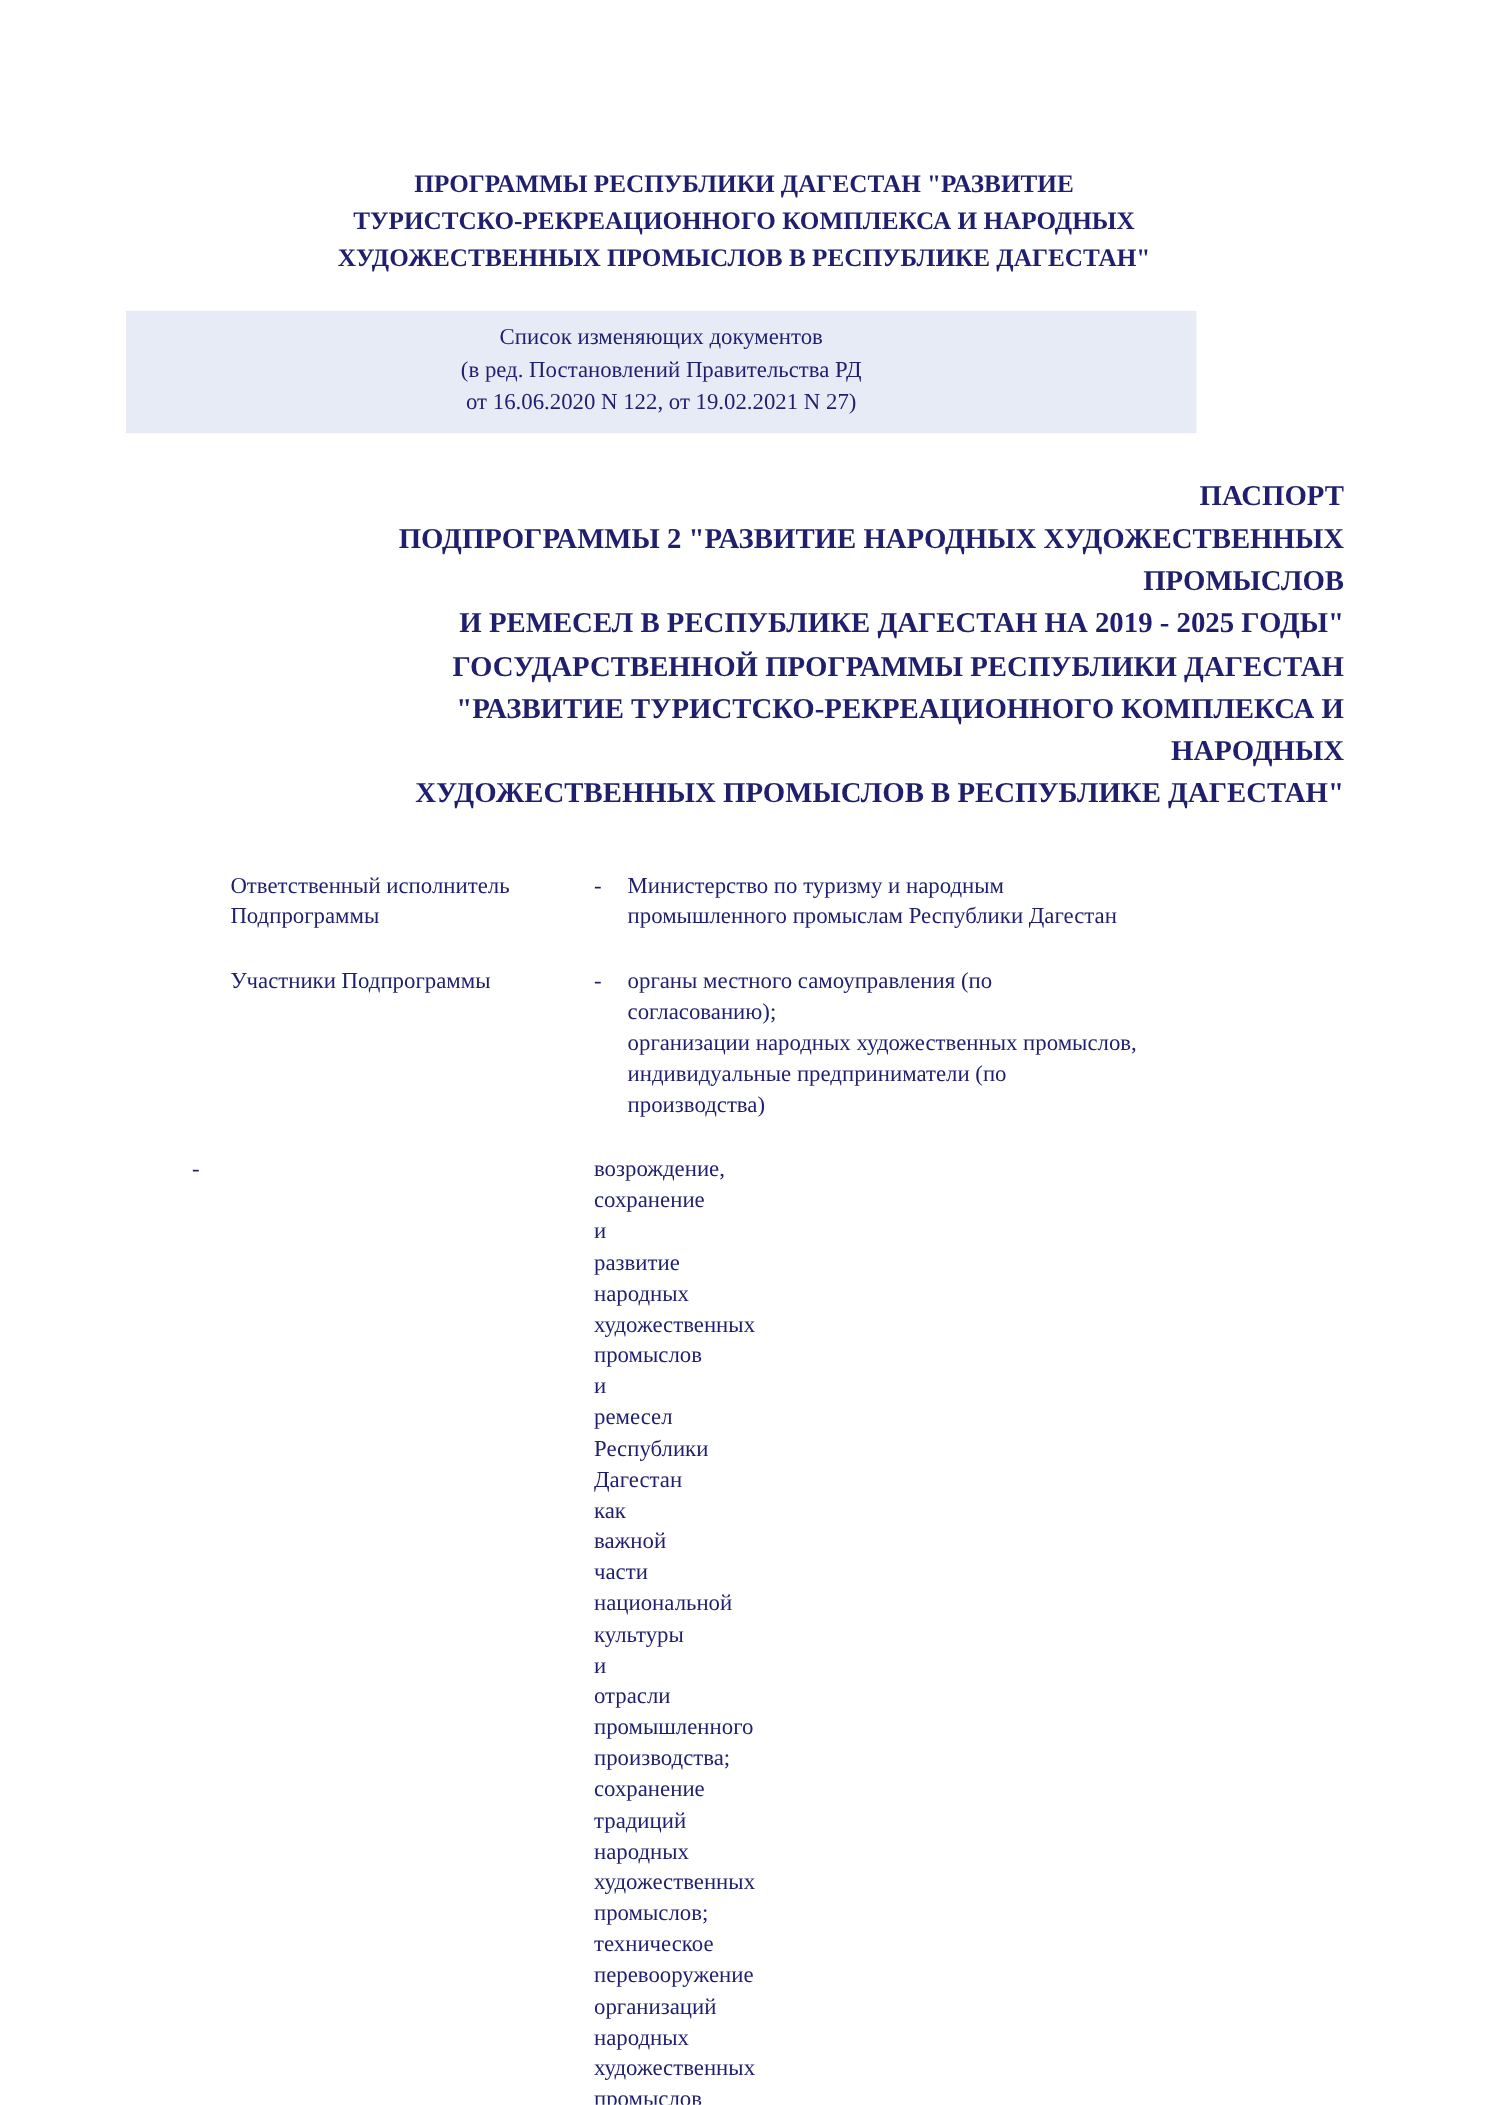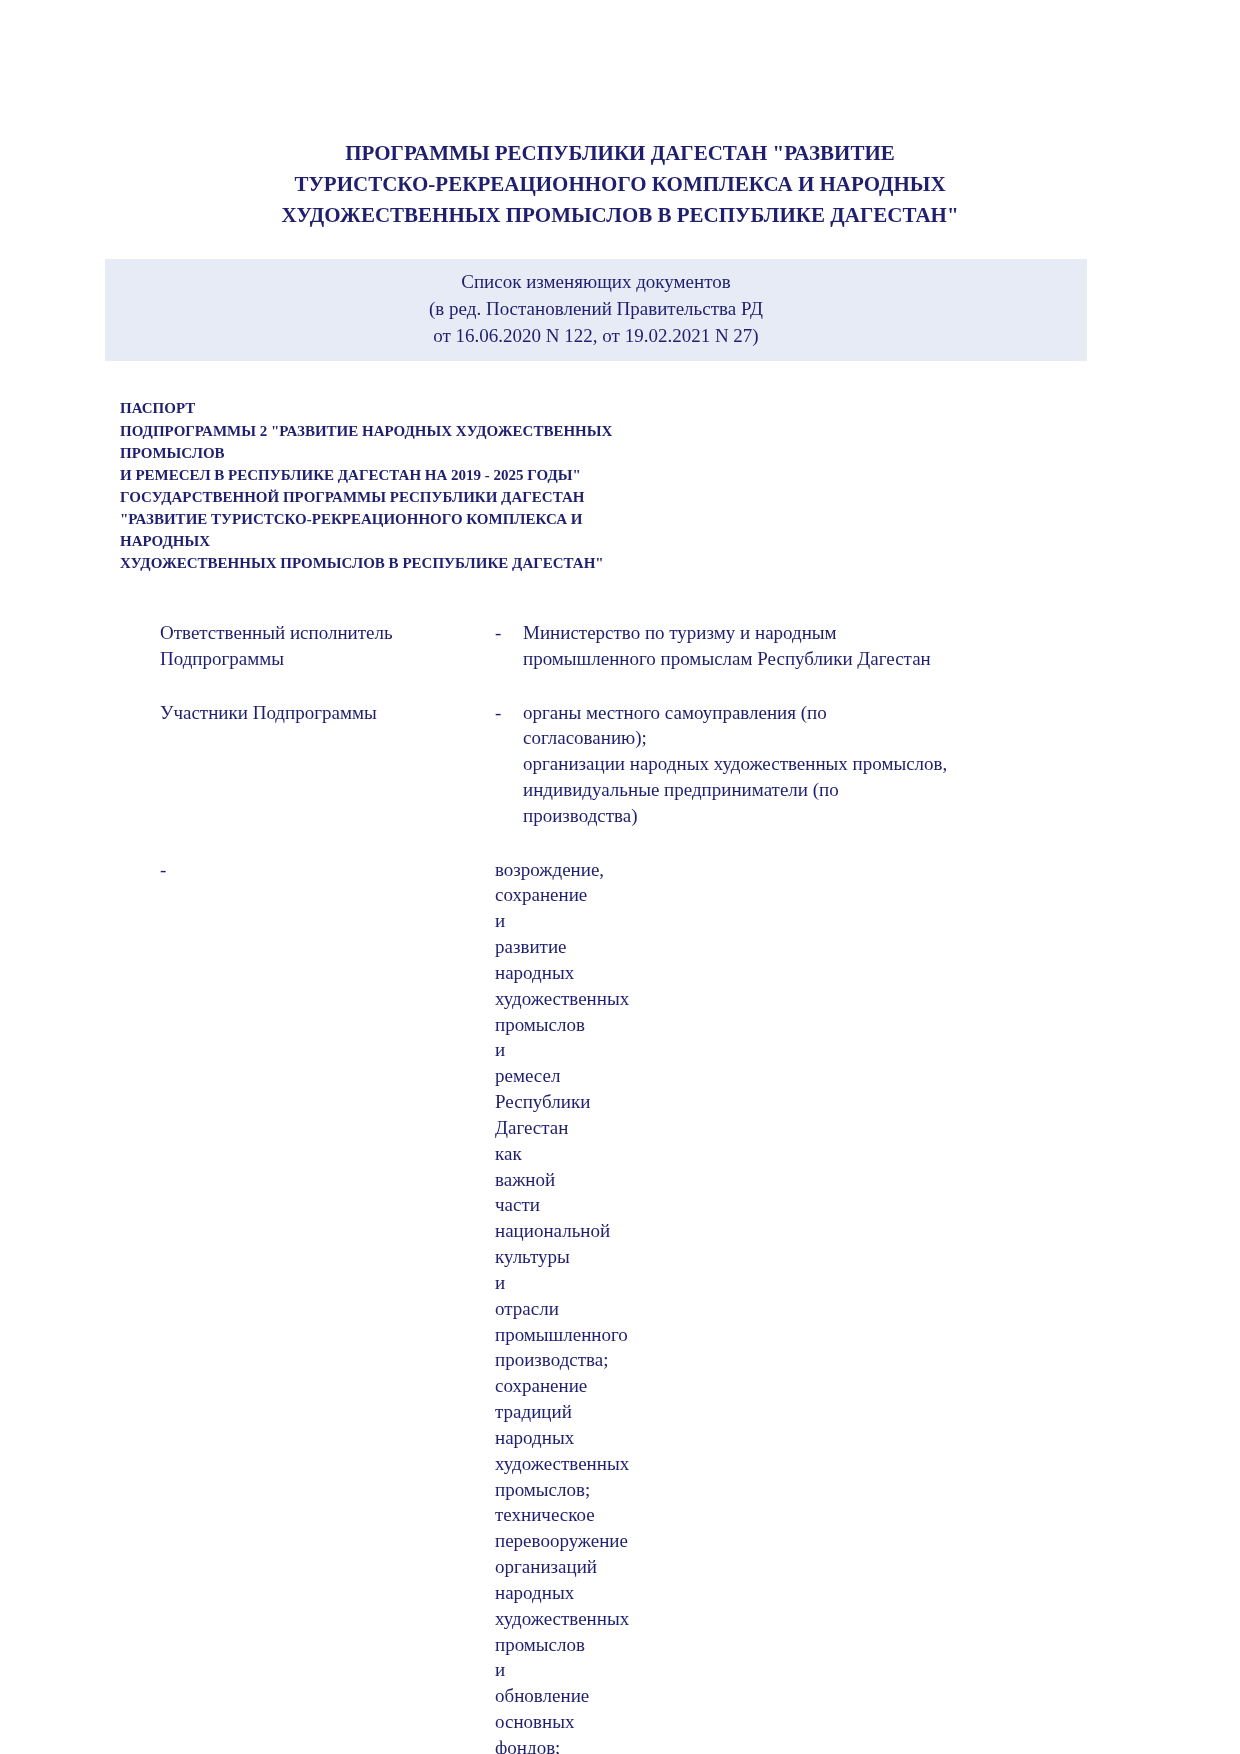--- a/index.html
+++ b/index.html
@@ -23,49 +23,50 @@
   .doc-title {
     margin: 138px 160px 0 160px;
     text-align: center;
     font-weight: bold;
     font-size: 21px;
     line-height: 1.47;
     white-space: pre-line;
   }
   .amendments-box {
     margin: 28px 0 0 105px;
-    width: 982px;
+    width: 892px;
     background: #e7ebf5;
     text-align: center;
     padding: 10px 0 12px 0;
     font-size: 19px;
     line-height: 1.42;
     white-space: pre-line;
   }
   .passport-heading {
     margin: 36px 120px 0 120px;
-    text-align: left;
+    text-align: right;
     font-weight: bold;
-    font-size: 15px;
+    font-size: 24px;
     line-height: 1.47;
     white-space: pre-line;
   }
   .passport-table {
     margin: 46px 0 0 160px;
     width: 790px;
     font-size: 19px;
     line-height: 1.36;
   }
   .p-row {
     display: grid;
     grid-template-columns: 335px 28px 1fr;
     margin-bottom: 28px;
   }
   .p-label {
     padding-right: 20px;
+    margin-left: 32px;
   }
   .p-dash {
     text-align: left;
   }
   .p-value {
     white-space: pre-line;
   }
 </style>
 </head>
 <body>

